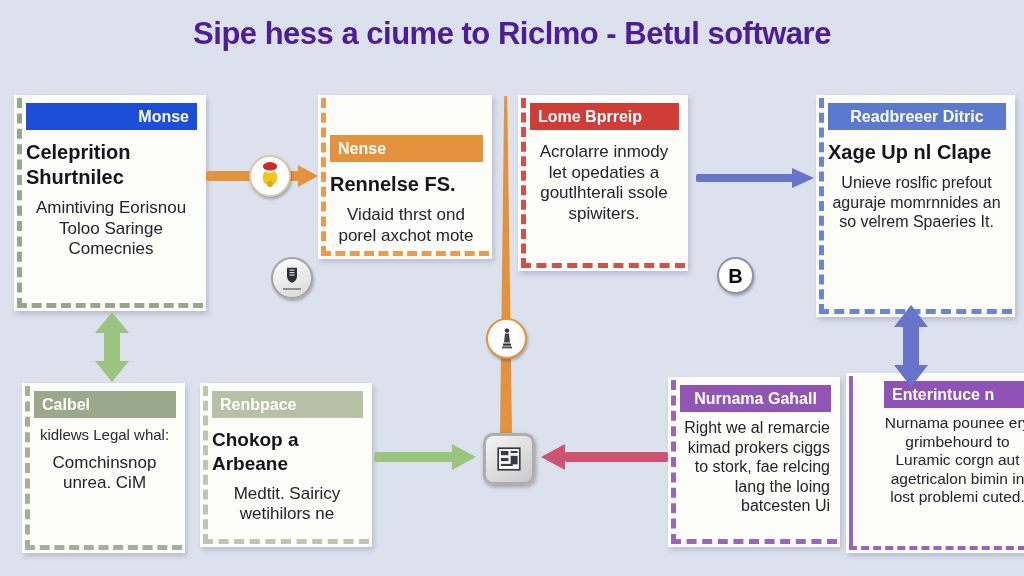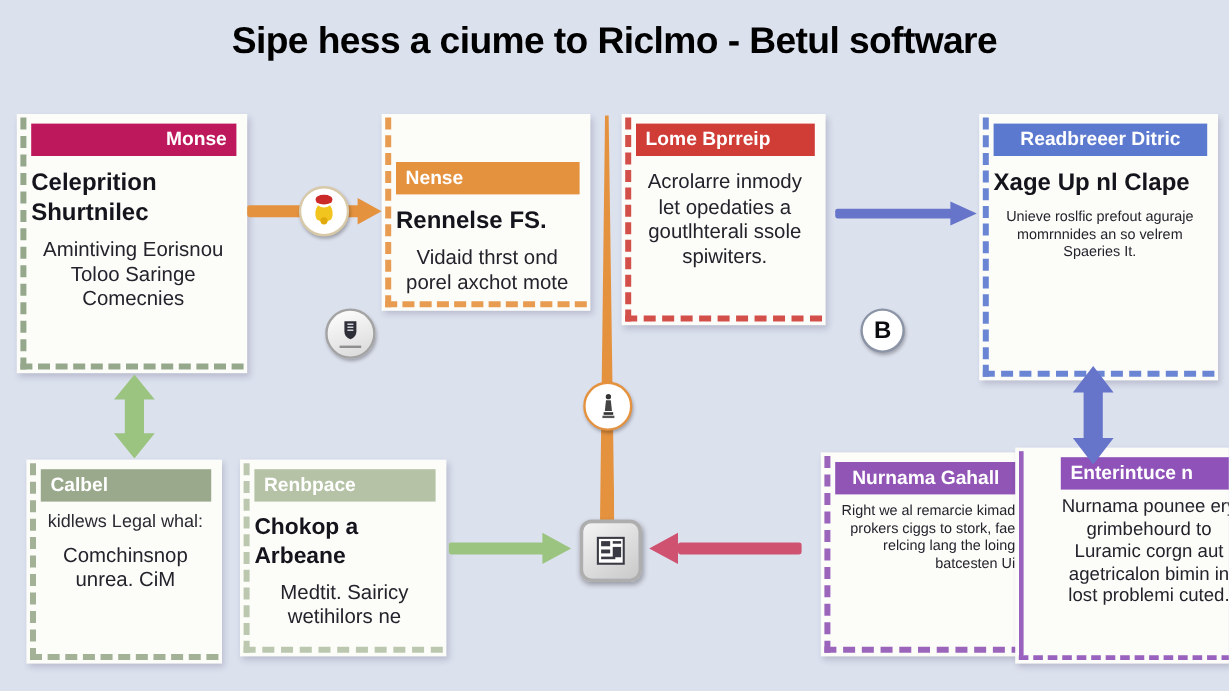--- a/index.html
+++ b/index.html
@@ -5,21 +5,21 @@
   html,body{margin:0;padding:0;}
   body{
     width:1024px;height:576px;
     font-family:"Liberation Sans", sans-serif;
     background:#dce1ee;
     overflow:hidden;
   }
   .stage{position:relative;width:1024px;height:576px;background:#dce1ee;}
   .title{
     position:absolute;left:0;top:16px;width:1024px;
-    text-align:center;font-size:31px;font-weight:700;color:#000000;
+    text-align:center;font-size:31px;font-weight:700;color:#4c1d95;
     letter-spacing:-0.5px;
   }
   .card{
     position:absolute;background:#fcfcf9;
     box-shadow:2px 3px 5px rgba(60,60,90,.22);
   }
   .frame{
     position:absolute;left:3px;top:3px;right:3px;bottom:3px;
     border-left:5px dashed var(--ac);
     border-bottom:5px dashed var(--ac);
@@ -28,21 +28,21 @@
   .frame.solidleft{border-left:4px solid var(--ac);border-bottom:4px dashed var(--ac);}
   .hdr{
     position:relative;margin:8px 9px 0 12px;height:27px;line-height:27px;
     color:#fff;font-weight:700;font-size:16px;padding:0 8px;
     white-space:nowrap;overflow:hidden;
   }
   .hdr.right{text-align:right;}
   .hdr.center{text-align:center;}
   .bt{margin:10px 10px 0 12px;font-weight:700;font-size:20px;line-height:1.25;color:#14141c;}
   .sub{margin:8px 10px 0 12px;text-align:center;font-size:15px;line-height:1.25;color:#2a2a33;}
-  .bb{margin:8px 10px 0 12px;text-align:center;font-size:12px;line-height:1.22;color:#23232c;}
+  .bb{margin:8px 10px 0 12px;text-align:center;font-size:16px;line-height:1.22;color:#23232c;}
   .hline{position:absolute;border-radius:2px;}
   .tri{position:absolute;width:0;height:0;}
   .badge{
     position:absolute;border-radius:50%;background:#fff;
     display:flex;align-items:center;justify-content:center;
     box-shadow:1px 2px 3px rgba(0,0,0,.28);
   }
   .sq-badge{
     position:absolute;border-radius:10px;
     background:linear-gradient(145deg,#f4f4f4,#c9c9c9);
@@ -56,21 +56,21 @@
 </style>
 </head>
 <body>
 
 <div class="stage">
 
   <div class="title">Sipe hess a ciume to Riclmo - Betul software</div>
 
   <div class="card" style="left:14px;top:95px;width:192px;height:216px;--ac:#8ba081;">
     <div class="frame"></div>
-    <div class="hdr right" style="background:#be185d;">Monse</div>
+    <div class="hdr right" style="background:#1d4ed8;">Monse</div>
     <div class="bt">Celeprition Shurtnilec</div>
     <div class="bb" style="font-size:17px;">Amintiving Eorisnou Toloo Saringe Comecnies</div>
   </div>
 
   <div class="card" style="left:318px;top:95px;width:174px;height:164px;--ac:#e5923f;">
     <div class="frame"></div>
     <div class="hdr" style="background:#e5923f;margin-top:40px;">Nense</div>
     <div class="bt">Rennelse FS.</div>
     <div class="bb" style="font-size:17px;">Vidaid thrst ond porel axchot mote</div>
   </div>
@@ -95,21 +95,21 @@
     <div class="bb" style="font-size:17px;">Medtit. Sairicy wetihilors ne</div>
   </div>
 
   <div class="card" style="left:22px;top:383px;width:163px;height:170px;--ac:#9aa98c;">
     <div class="frame"></div>
     <div class="hdr" style="background:#9aa98c;">Calbel</div>
     <div class="sub">kidlews Legal whal:</div>
     <div class="bb" style="font-size:17px;">Comchinsnop unrea. CiM</div>
   </div>
 
-  <div class="card" style="left:668px;top:377px;width:172px;height:170px;margin-left:16px;--ac:#9055b5;">
+  <div class="card" style="left:668px;top:377px;width:172px;height:170px;--ac:#9055b5;">
     <div class="frame"></div>
     <div class="hdr center" style="background:#9055b5;">Nurnama Gahall</div>
     <div class="bb" style="margin-top:6px;text-align:right;">Right we al remarcie kimad prokers ciggs to stork, fae relcing lang the loing batcesten Ui</div>
   </div>
 
   <div class="card" style="left:846px;top:373px;width:169px;height:180px;padding-left:26px;--ac:#8e52b8;">
     <div class="frame solidleft"></div>
     <div class="hdr" style="background:#8e52b8;">Enterintuce n</div>
     <div class="bb" style="font-size:15.5px;line-height:1.2;margin-top:6px;">Nurnama pounee ery grimbehourd to Luramic corgn aut agetricalon bimin in lost problemi cuted.</div>
   </div>

